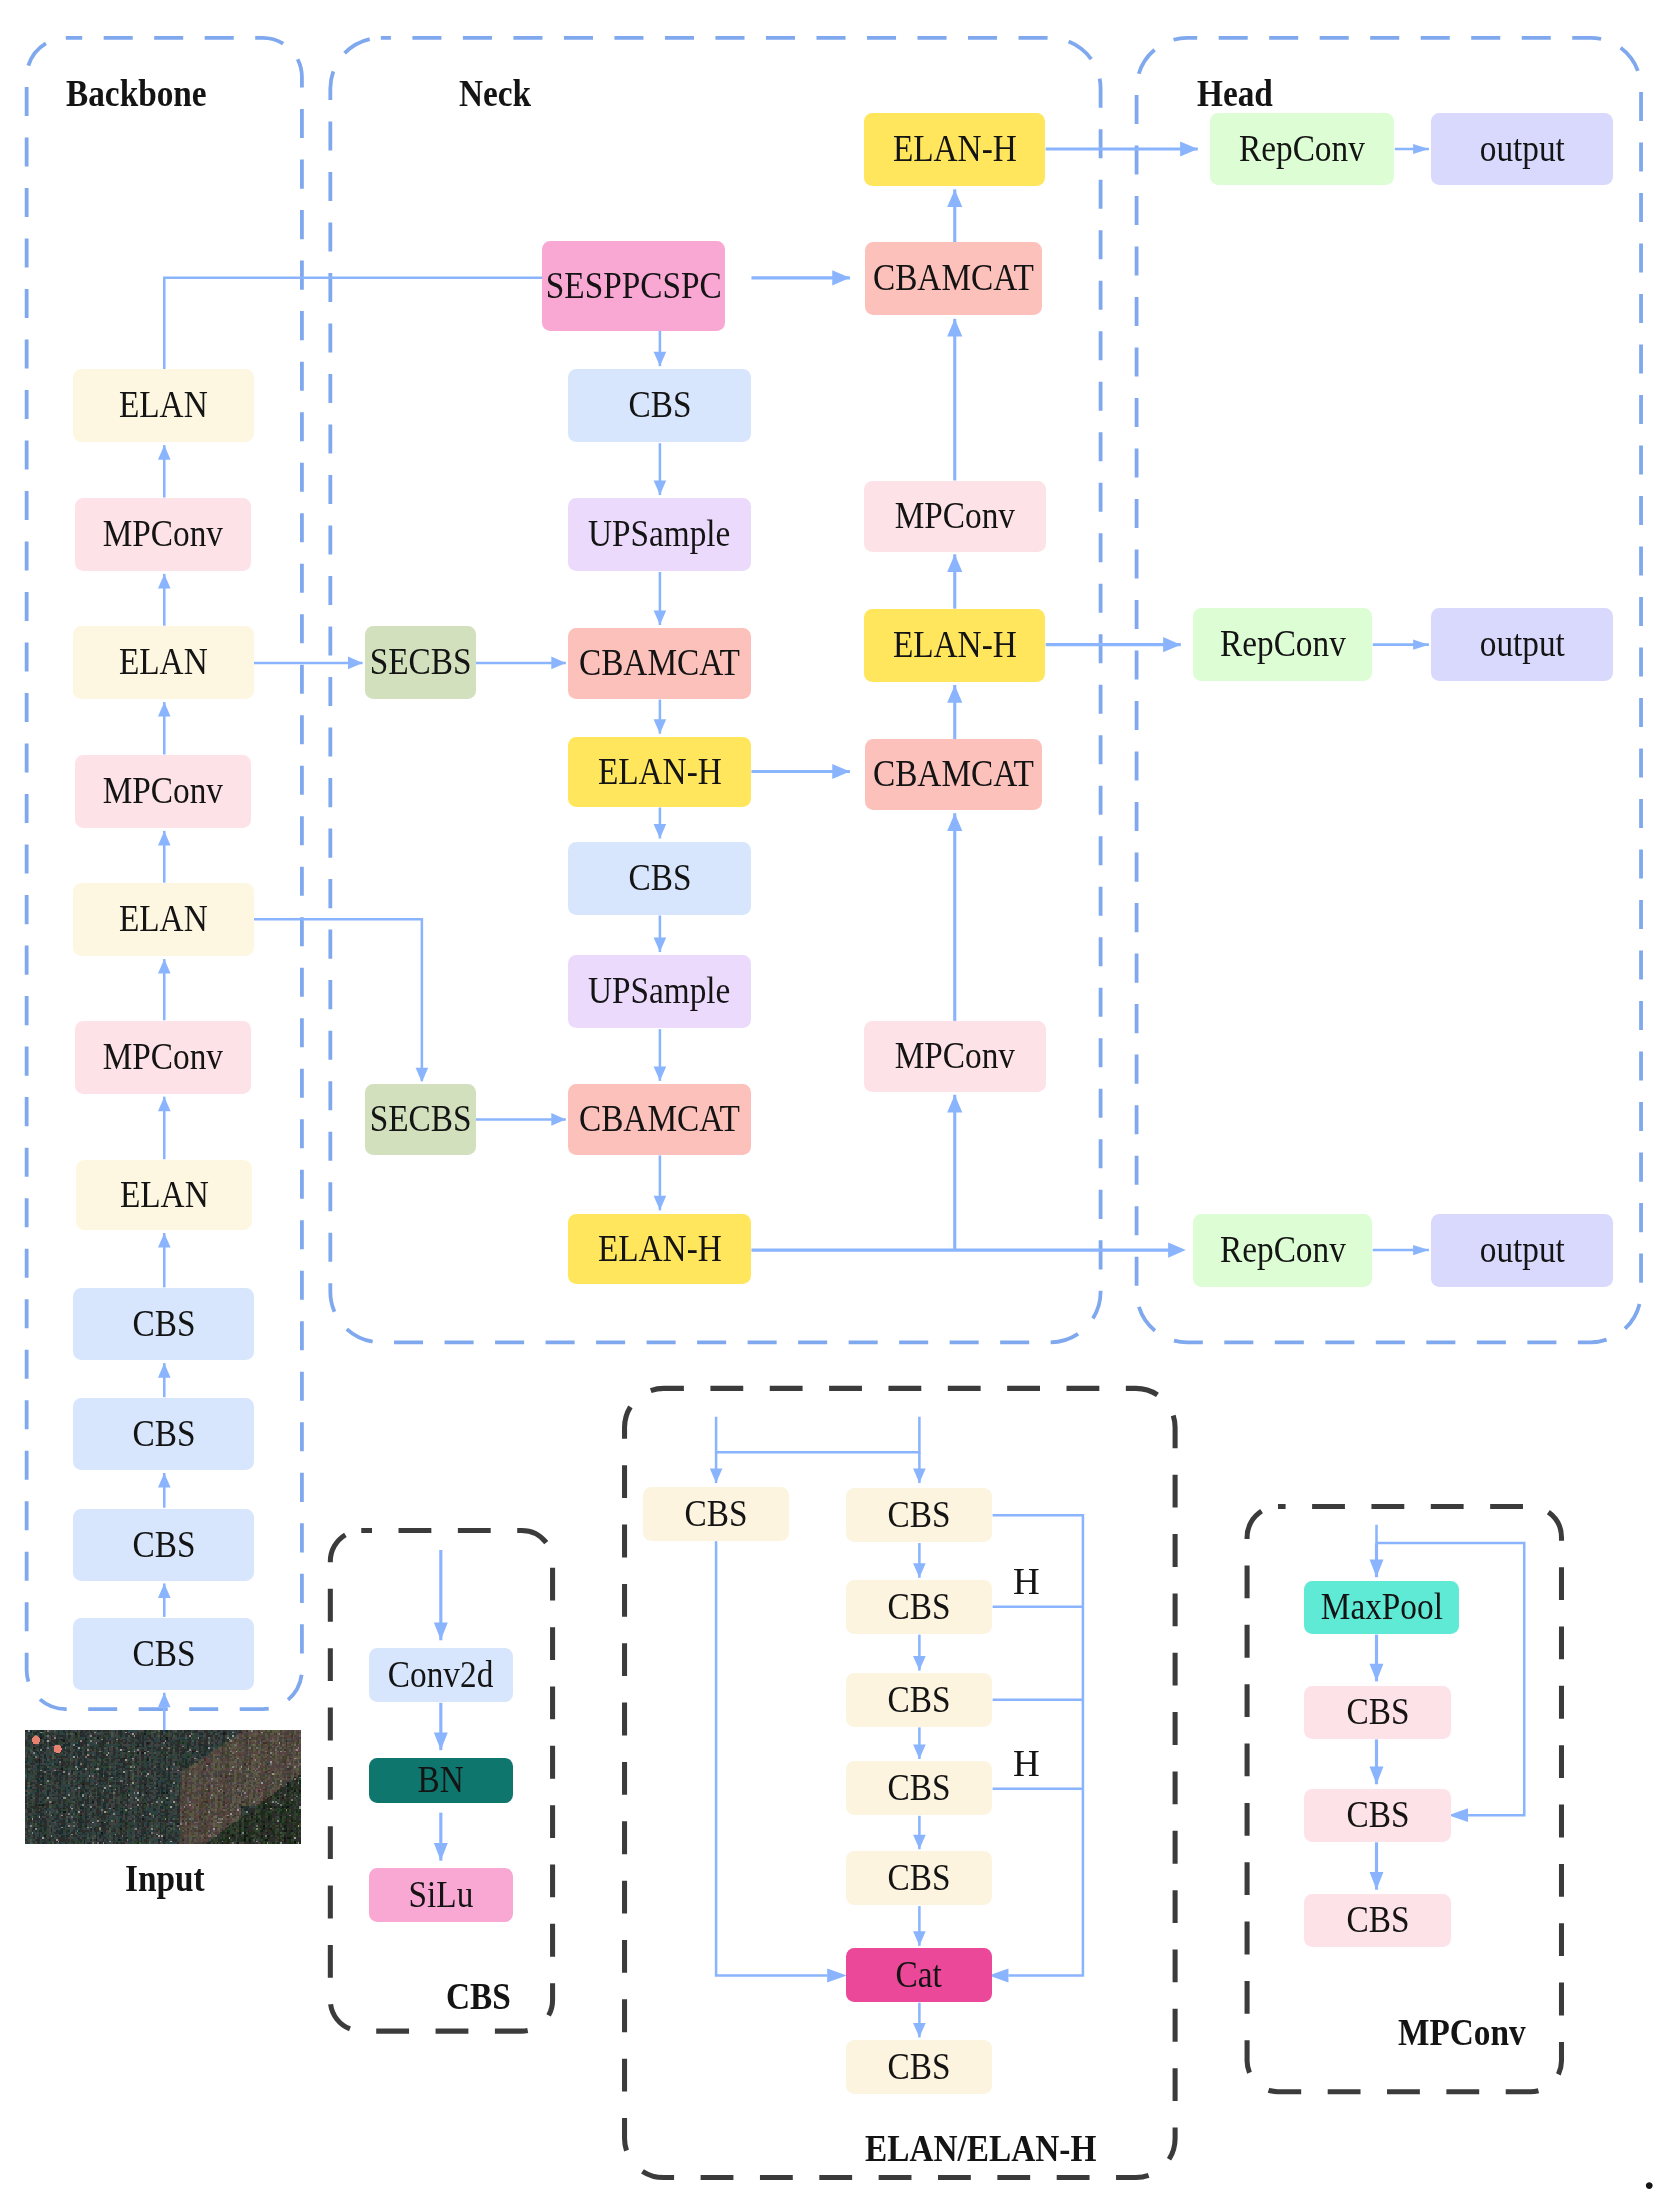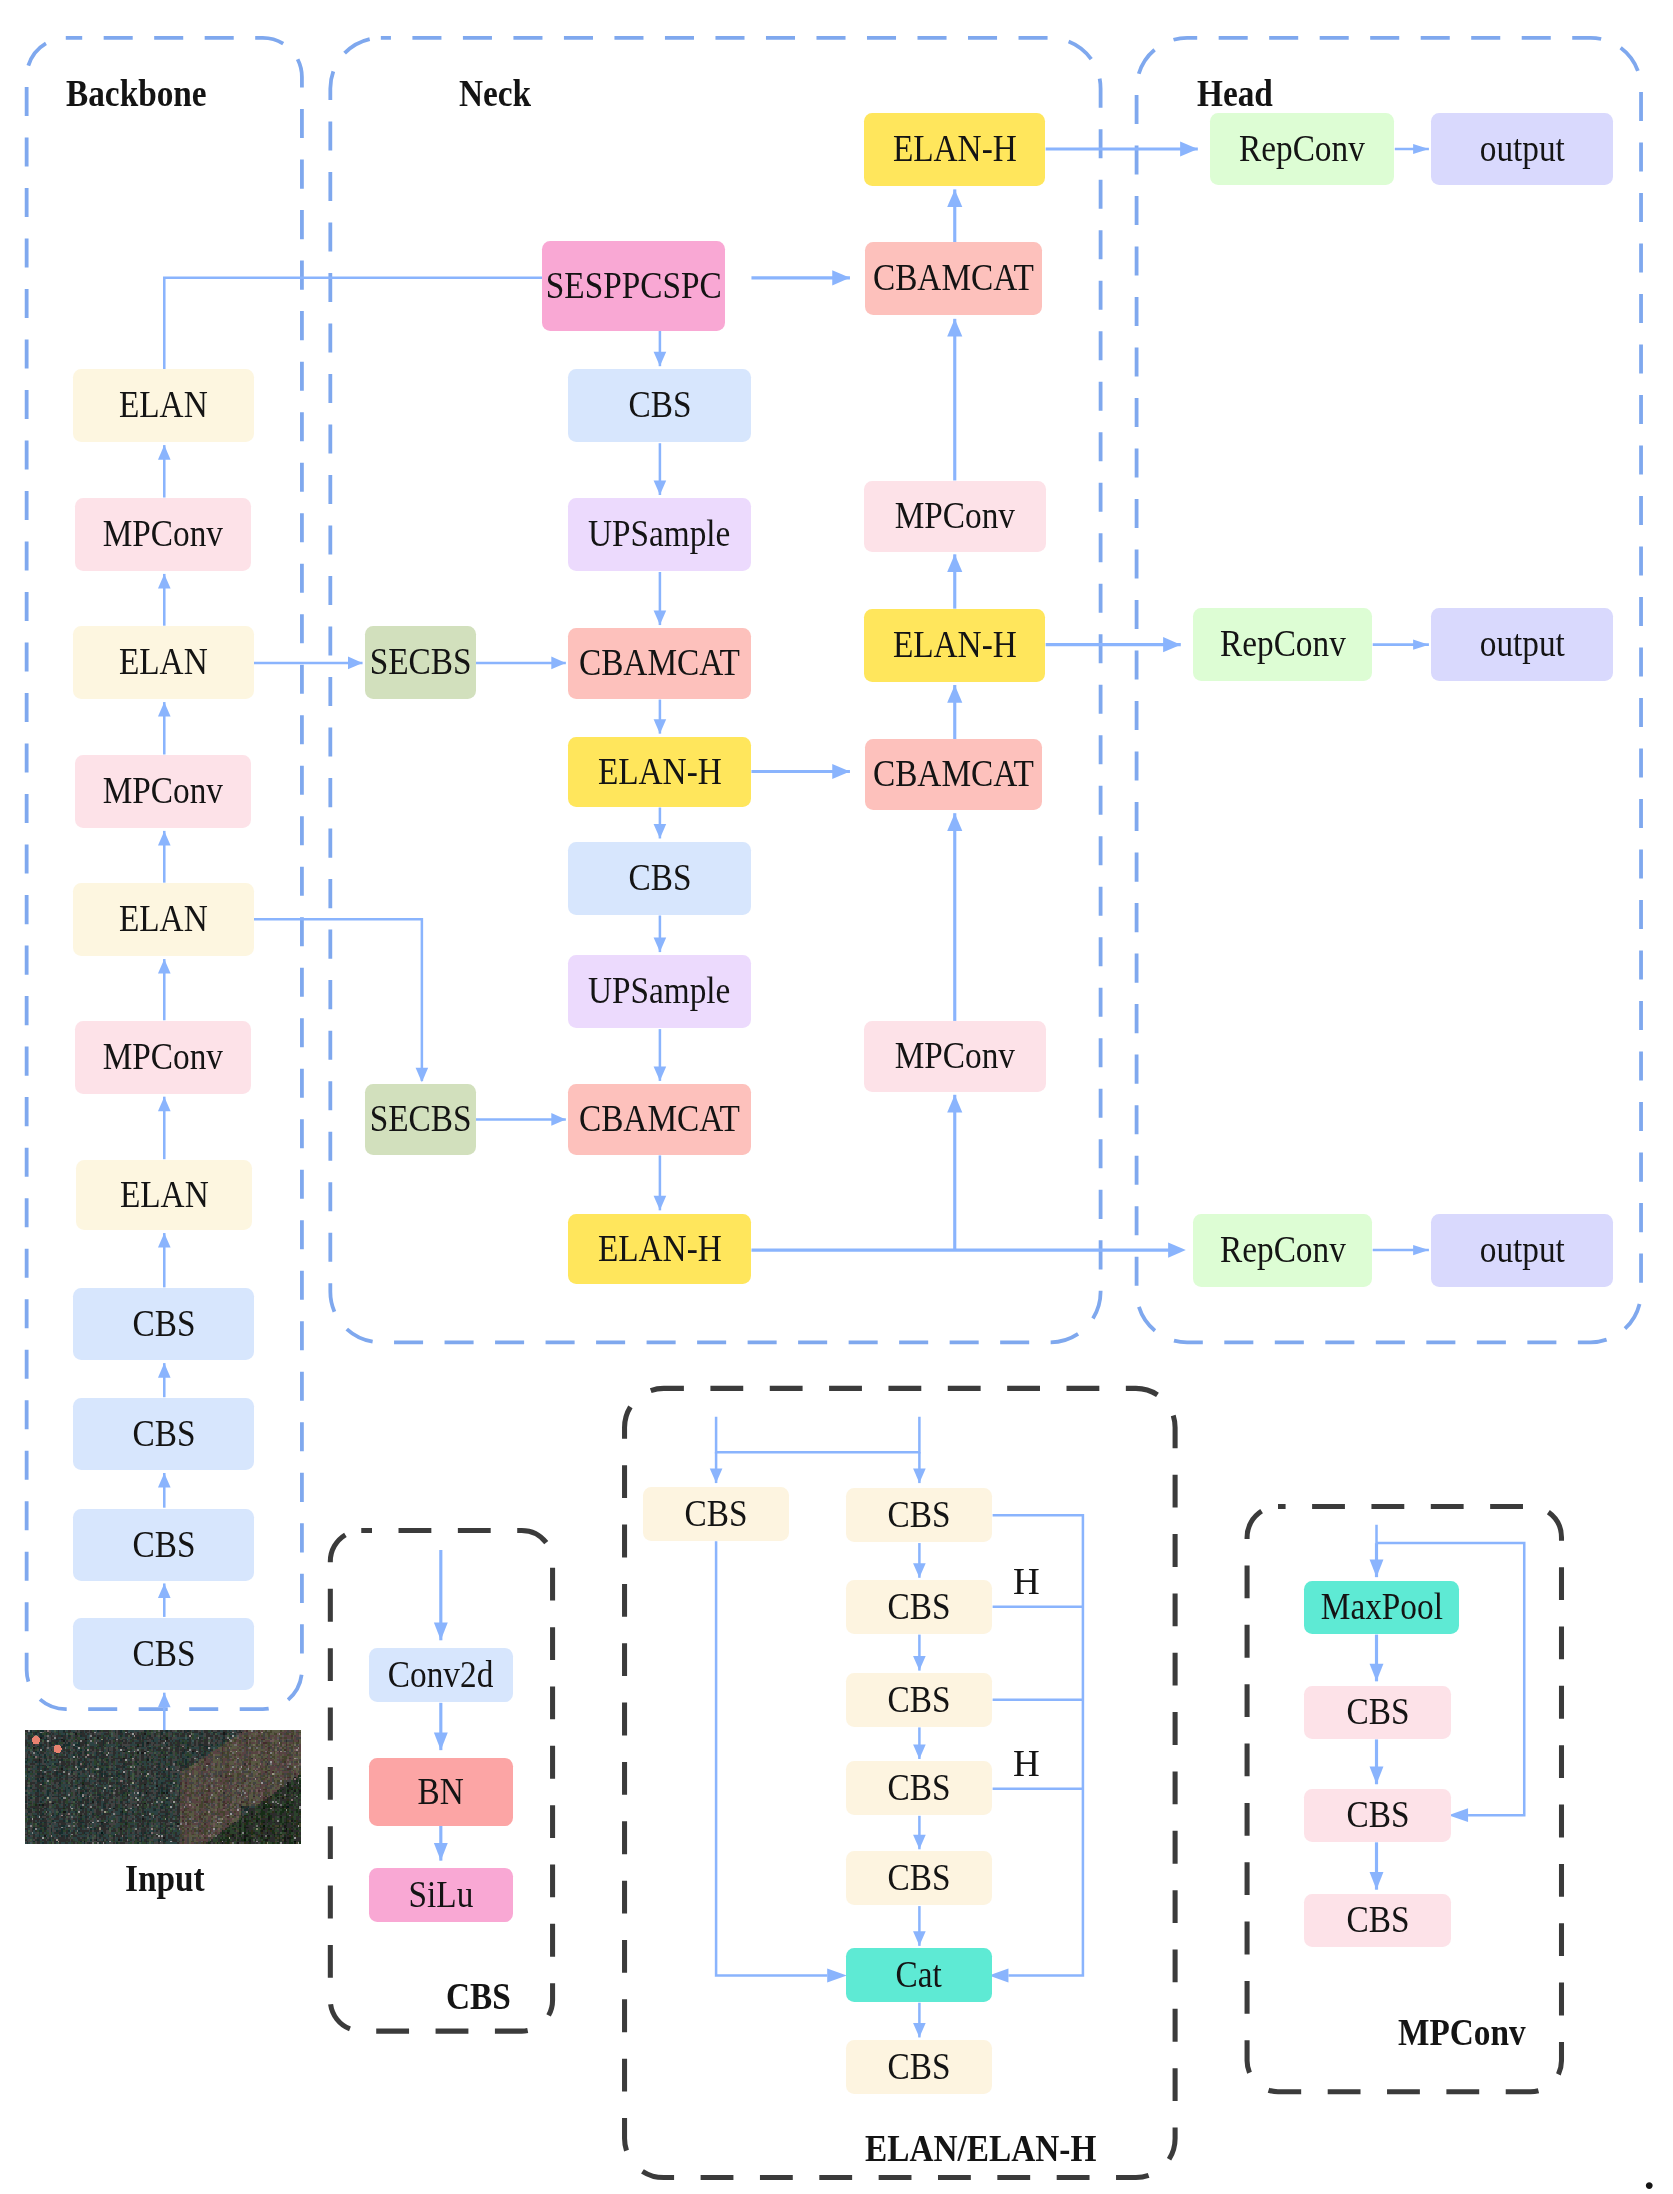--- a/index.html
+++ b/index.html
@@ -252,21 +252,21 @@
     </div>
 <div class="node" style="left:1193px;top:1214px;width:179px;height:73px;background:#ddfdd4;font-size:37px">
       <span>RepConv</span>
     </div>
 <div class="node" style="left:1431px;top:1214px;width:182px;height:73px;background:#d9d9fd;font-size:37px">
       <span>output</span>
     </div>
 <div class="node" style="left:369px;top:1648px;width:144px;height:54px;background:#d7e6fd;font-size:37px">
       <span>Conv2d</span>
     </div>
-<div class="node" style="left:369px;top:1758px;width:144px;height:68px;background:#fca5a5;font-size:37px">
+<div class="node" style="left:369px;top:1758px;width:144px;height:45px;background:#0f766e;font-size:37px">
       <span>BN</span>
     </div>
 <div class="node" style="left:369px;top:1868px;width:144px;height:54px;background:#f9a8d4;font-size:37px">
       <span>SiLu</span>
     </div>
 <div class="node" style="left:643px;top:1487px;width:146px;height:54px;background:#fdf4e0;font-size:37px">
       <span>CBS</span>
     </div>
 <div class="node" style="left:846px;top:1488px;width:146px;height:54px;background:#fdf4e0;font-size:37px">
       <span>CBS</span>
@@ -276,21 +276,21 @@
     </div>
 <div class="node" style="left:846px;top:1673px;width:146px;height:54px;background:#fdf4e0;font-size:37px">
       <span>CBS</span>
     </div>
 <div class="node" style="left:846px;top:1761px;width:146px;height:54px;background:#fdf4e0;font-size:37px">
       <span>CBS</span>
     </div>
 <div class="node" style="left:846px;top:1851px;width:146px;height:54px;background:#fdf4e0;font-size:37px">
       <span>CBS</span>
     </div>
-<div class="node" style="left:846px;top:1948px;width:146px;height:54px;background:#5eead4;font-size:37px">
+<div class="node" style="left:846px;top:1948px;width:146px;height:54px;background:#ec4899;font-size:37px">
       <span>Cat</span>
     </div>
 <div class="node" style="left:846px;top:2040px;width:146px;height:54px;background:#fdf4e0;font-size:37px">
       <span>CBS</span>
     </div>
 <div class="node" style="left:1304px;top:1581px;width:155px;height:53px;background:#5eead4;font-size:37px">
       <span>MaxPool</span>
     </div>
 <div class="node" style="left:1304px;top:1686px;width:147px;height:53px;background:#fde2e8;font-size:37px">
       <span>CBS</span>

